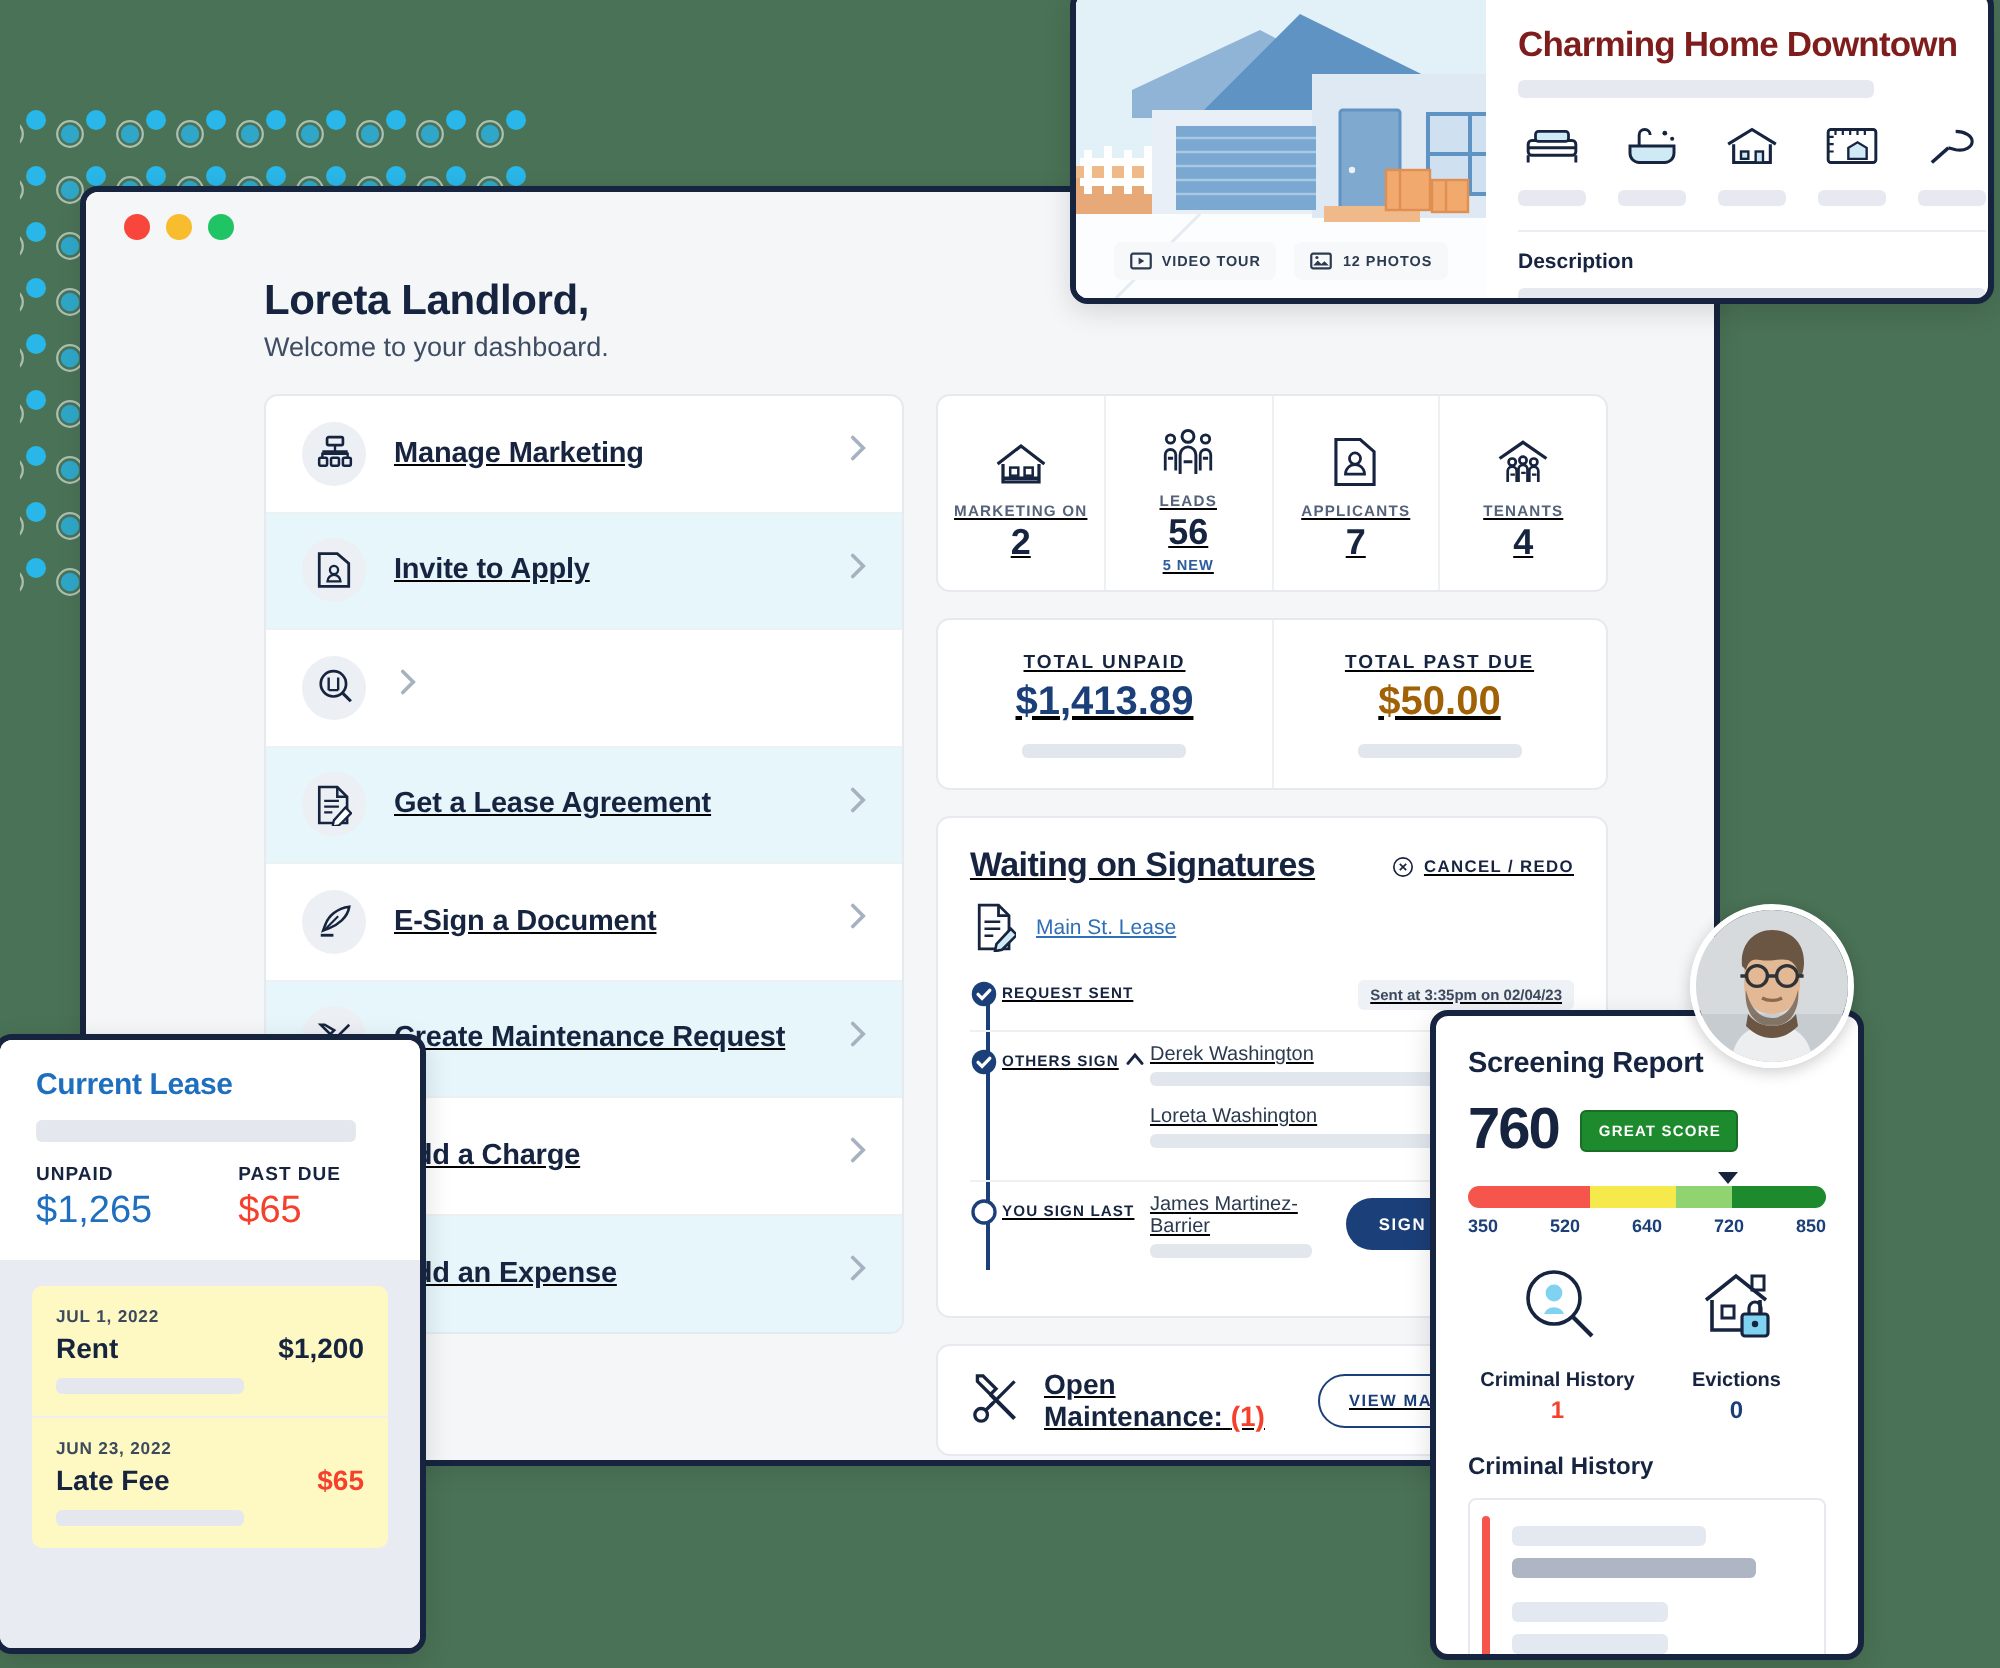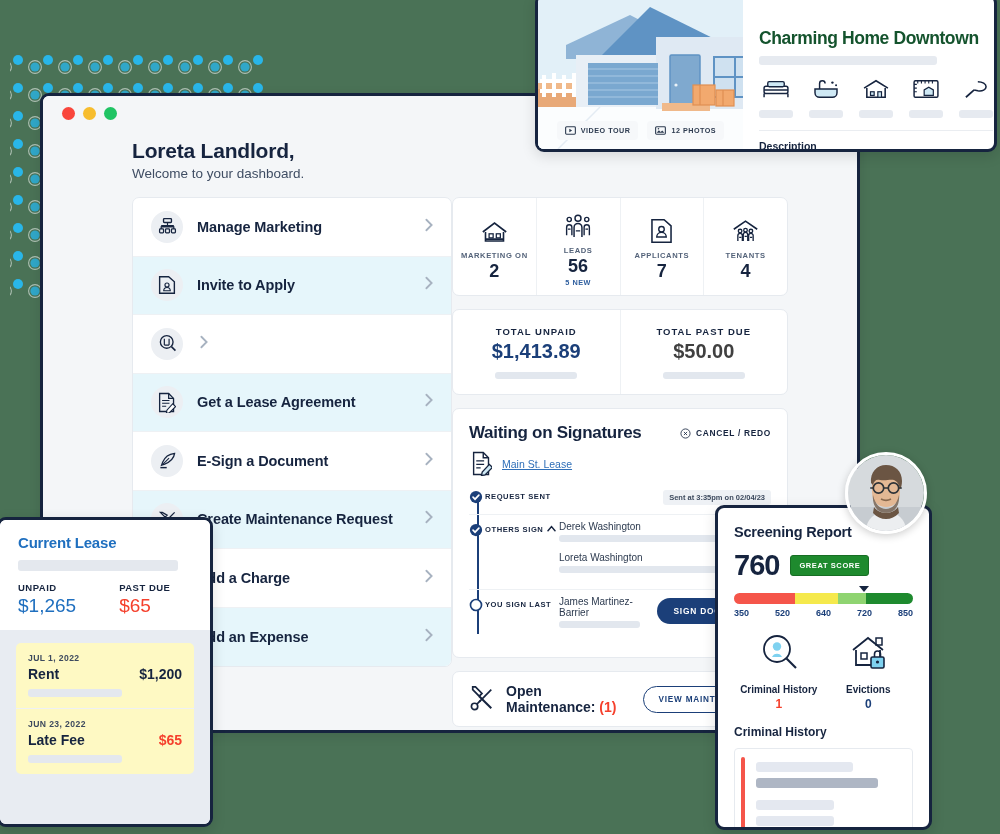--- a/index.html
+++ b/index.html
@@ -33,21 +33,21 @@
   .dot { width:13px; height:13px; border-radius:50%; }
   .dot.r{background:#f9463c;} .dot.y{background:#f7bd2e;} .dot.g{background:#20c464;}
 
   #content { padding:0 24px; }
   .greet-h {
     font-size:21px; font-weight:bold; color:#16243f; letter-spacing:-.2px;
     margin:9px 0 0 65px;
   }
   .greet-s { font-size:13.5px; color:#3f4d63; margin:3px 0 16px 65px; }
 
-  .cols { display:flex; gap:0; padding-left:65px; }
+  .cols { display:flex; gap:16px; padding-left:65px;text-decoration:underline; }
   .col-left { width:320px; }
   .col-right { width:336px; }
 
   
   .actions {
     background:#fff; border-radius:7px; border:1px solid #e6eaef;
     overflow:hidden;
   }
   .action {
     display:flex; align-items:center; gap:14px;
@@ -145,21 +145,21 @@
     z-index:20; overflow:hidden; display:flex;
     box-shadow:0 4px 14px rgba(0,0,0,.13);
   }
   .lst-img{width:205px;flex:0 0 205px;position:relative;background:#dfeaf4;overflow:hidden;}
   .lst-pills{position:absolute;bottom:9px;left:0;width:205px;display:flex;justify-content:center;gap:9px;}
   .lst-pill{
     background:#f6f8fa;border-radius:4px;padding:5px 8px;display:flex;align-items:center;gap:5px;
     font-size:7.2px;font-weight:bold;color:#2c3a4f;letter-spacing:.5px;cursor:pointer;
   }
   .lst-body{flex:1;padding:15px 16px 0 16px;}
-  .lst-title{font-size:17.5px;font-weight:bold;color:#14532d;letter-spacing:-.4px;margin-top:16px;}
+  .lst-title{font-size:17.5px;font-weight:bold;color:#7f1d1d;letter-spacing:-.4px;}
   .lst-sub{height:9px;width:178px;background:#e6eaf0;border-radius:3px;margin-top:7px;}
   .amen{display:flex;gap:16px;margin-top:13px;}
   .amen-i{width:34px;text-align:center;}
   .amen-ph{height:8px;background:#e6eaf0;border-radius:3px;margin-top:6px;}
   .lst-div{height:1px;background:#eaedf1;margin:12px 0 9px 0;}
   .lst-desc{font-size:10.5px;font-weight:bold;color:#16243f;}
   .lst-line{height:8px;background:#e6eaf0;border-radius:3px;margin-top:7px;}
 
   
   #lease{
@@ -666,21 +666,21 @@
 
         <div class="card">
           <div class="totals" id="totals-row">
               <div class="total">
                 <span class="lbl">TOTAL UNPAID</span>
                 <span class="val" style="color:#1b3f79">$1,413.89</span>
                 <span class="bar-ph"></span>
               </div>
               <div class="total">
                 <span class="lbl">TOTAL PAST DUE</span>
-                <span class="val" style="color:#404040">$50.00</span>
+                <span class="val" style="color:#a16207">$50.00</span>
                 <span class="bar-ph"></span>
               </div>
             </div>
         </div>
 
         <div class="card sig-card">
           <div class="sig-top">
             <div class="sig-title">Waiting on Signatures</div>
             <div class="cancel">
               <svg width="11" height="11" viewBox="0 0 24 24">

